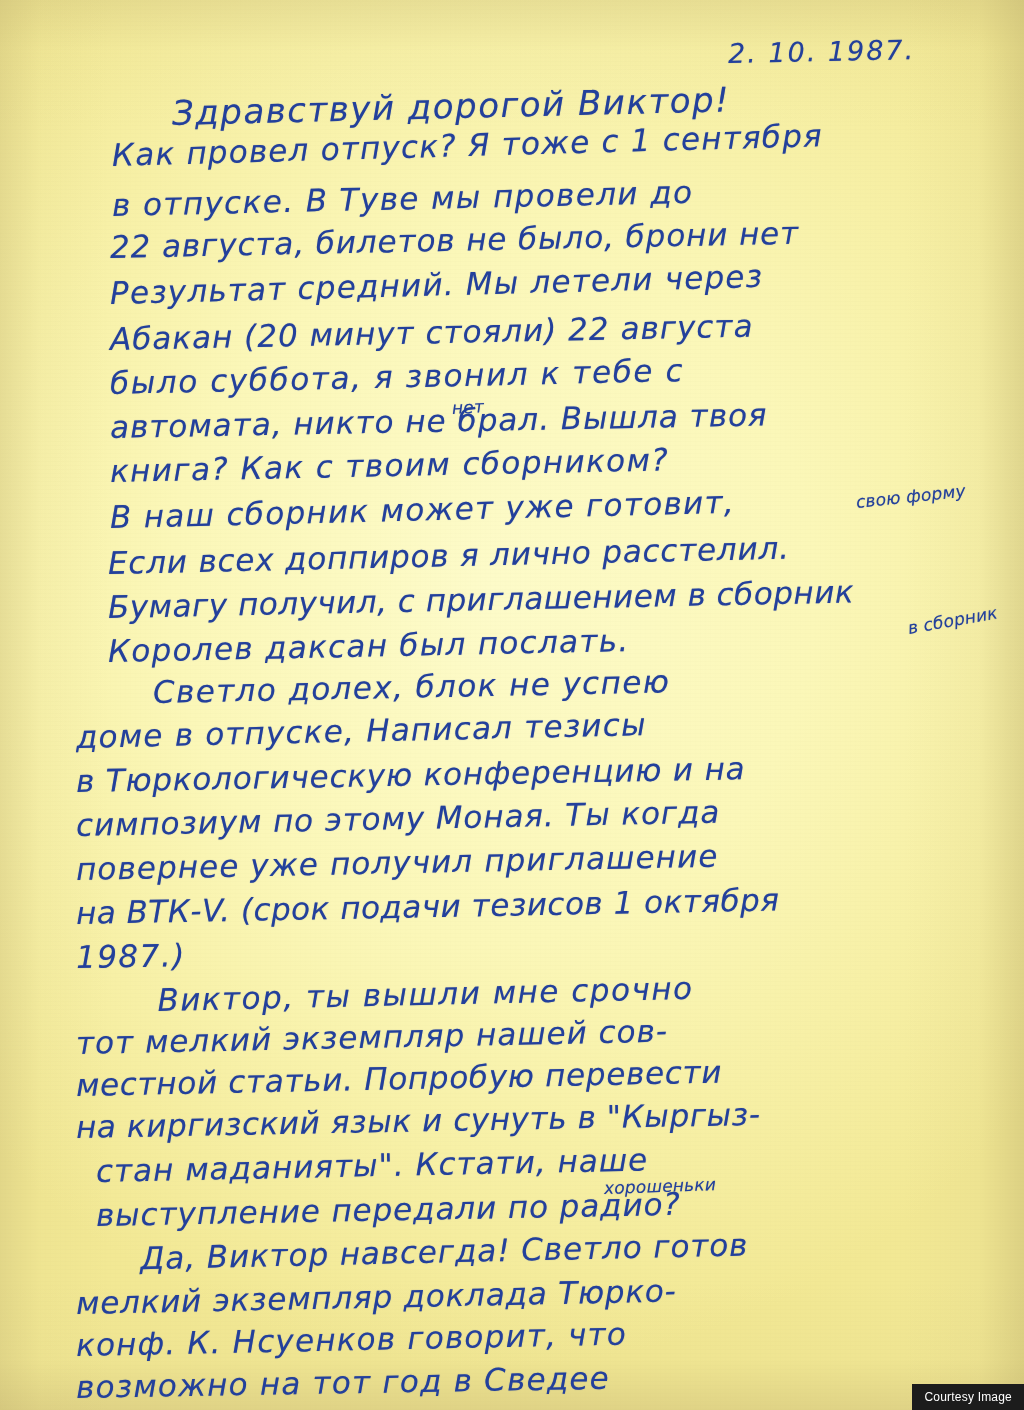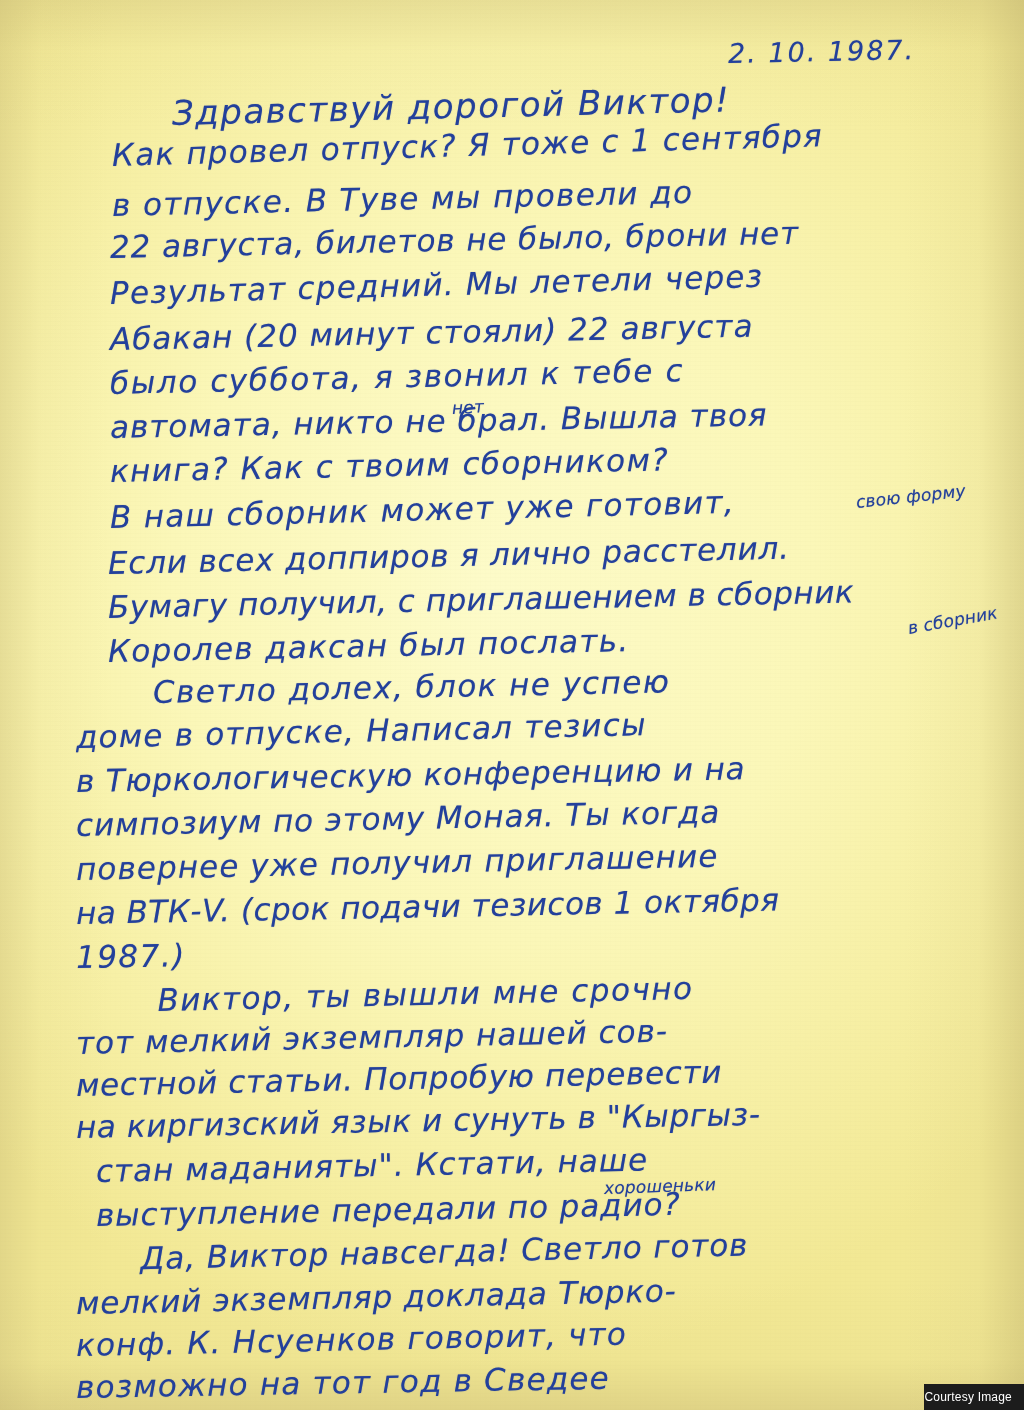--- a/index.html
+++ b/index.html
@@ -84,21 +84,21 @@
 
   
   #courtesy {
     position: absolute;
     right: 0;
     bottom: 0;
     background: #1c1c1c;
     color: #ffffff;
     font-family: "Liberation Sans", sans-serif;
     font-size: 12px;
-    padding: 6px 12px 6px 0;
+    padding: 6px 12px 6px 12px;
     letter-spacing: 0.2px;
     text-align: right;
   }
   
   #bottom-strip {
     position: absolute;
     left: 0;
     bottom: 0;
     width: 1024px;
     height: 26px;

